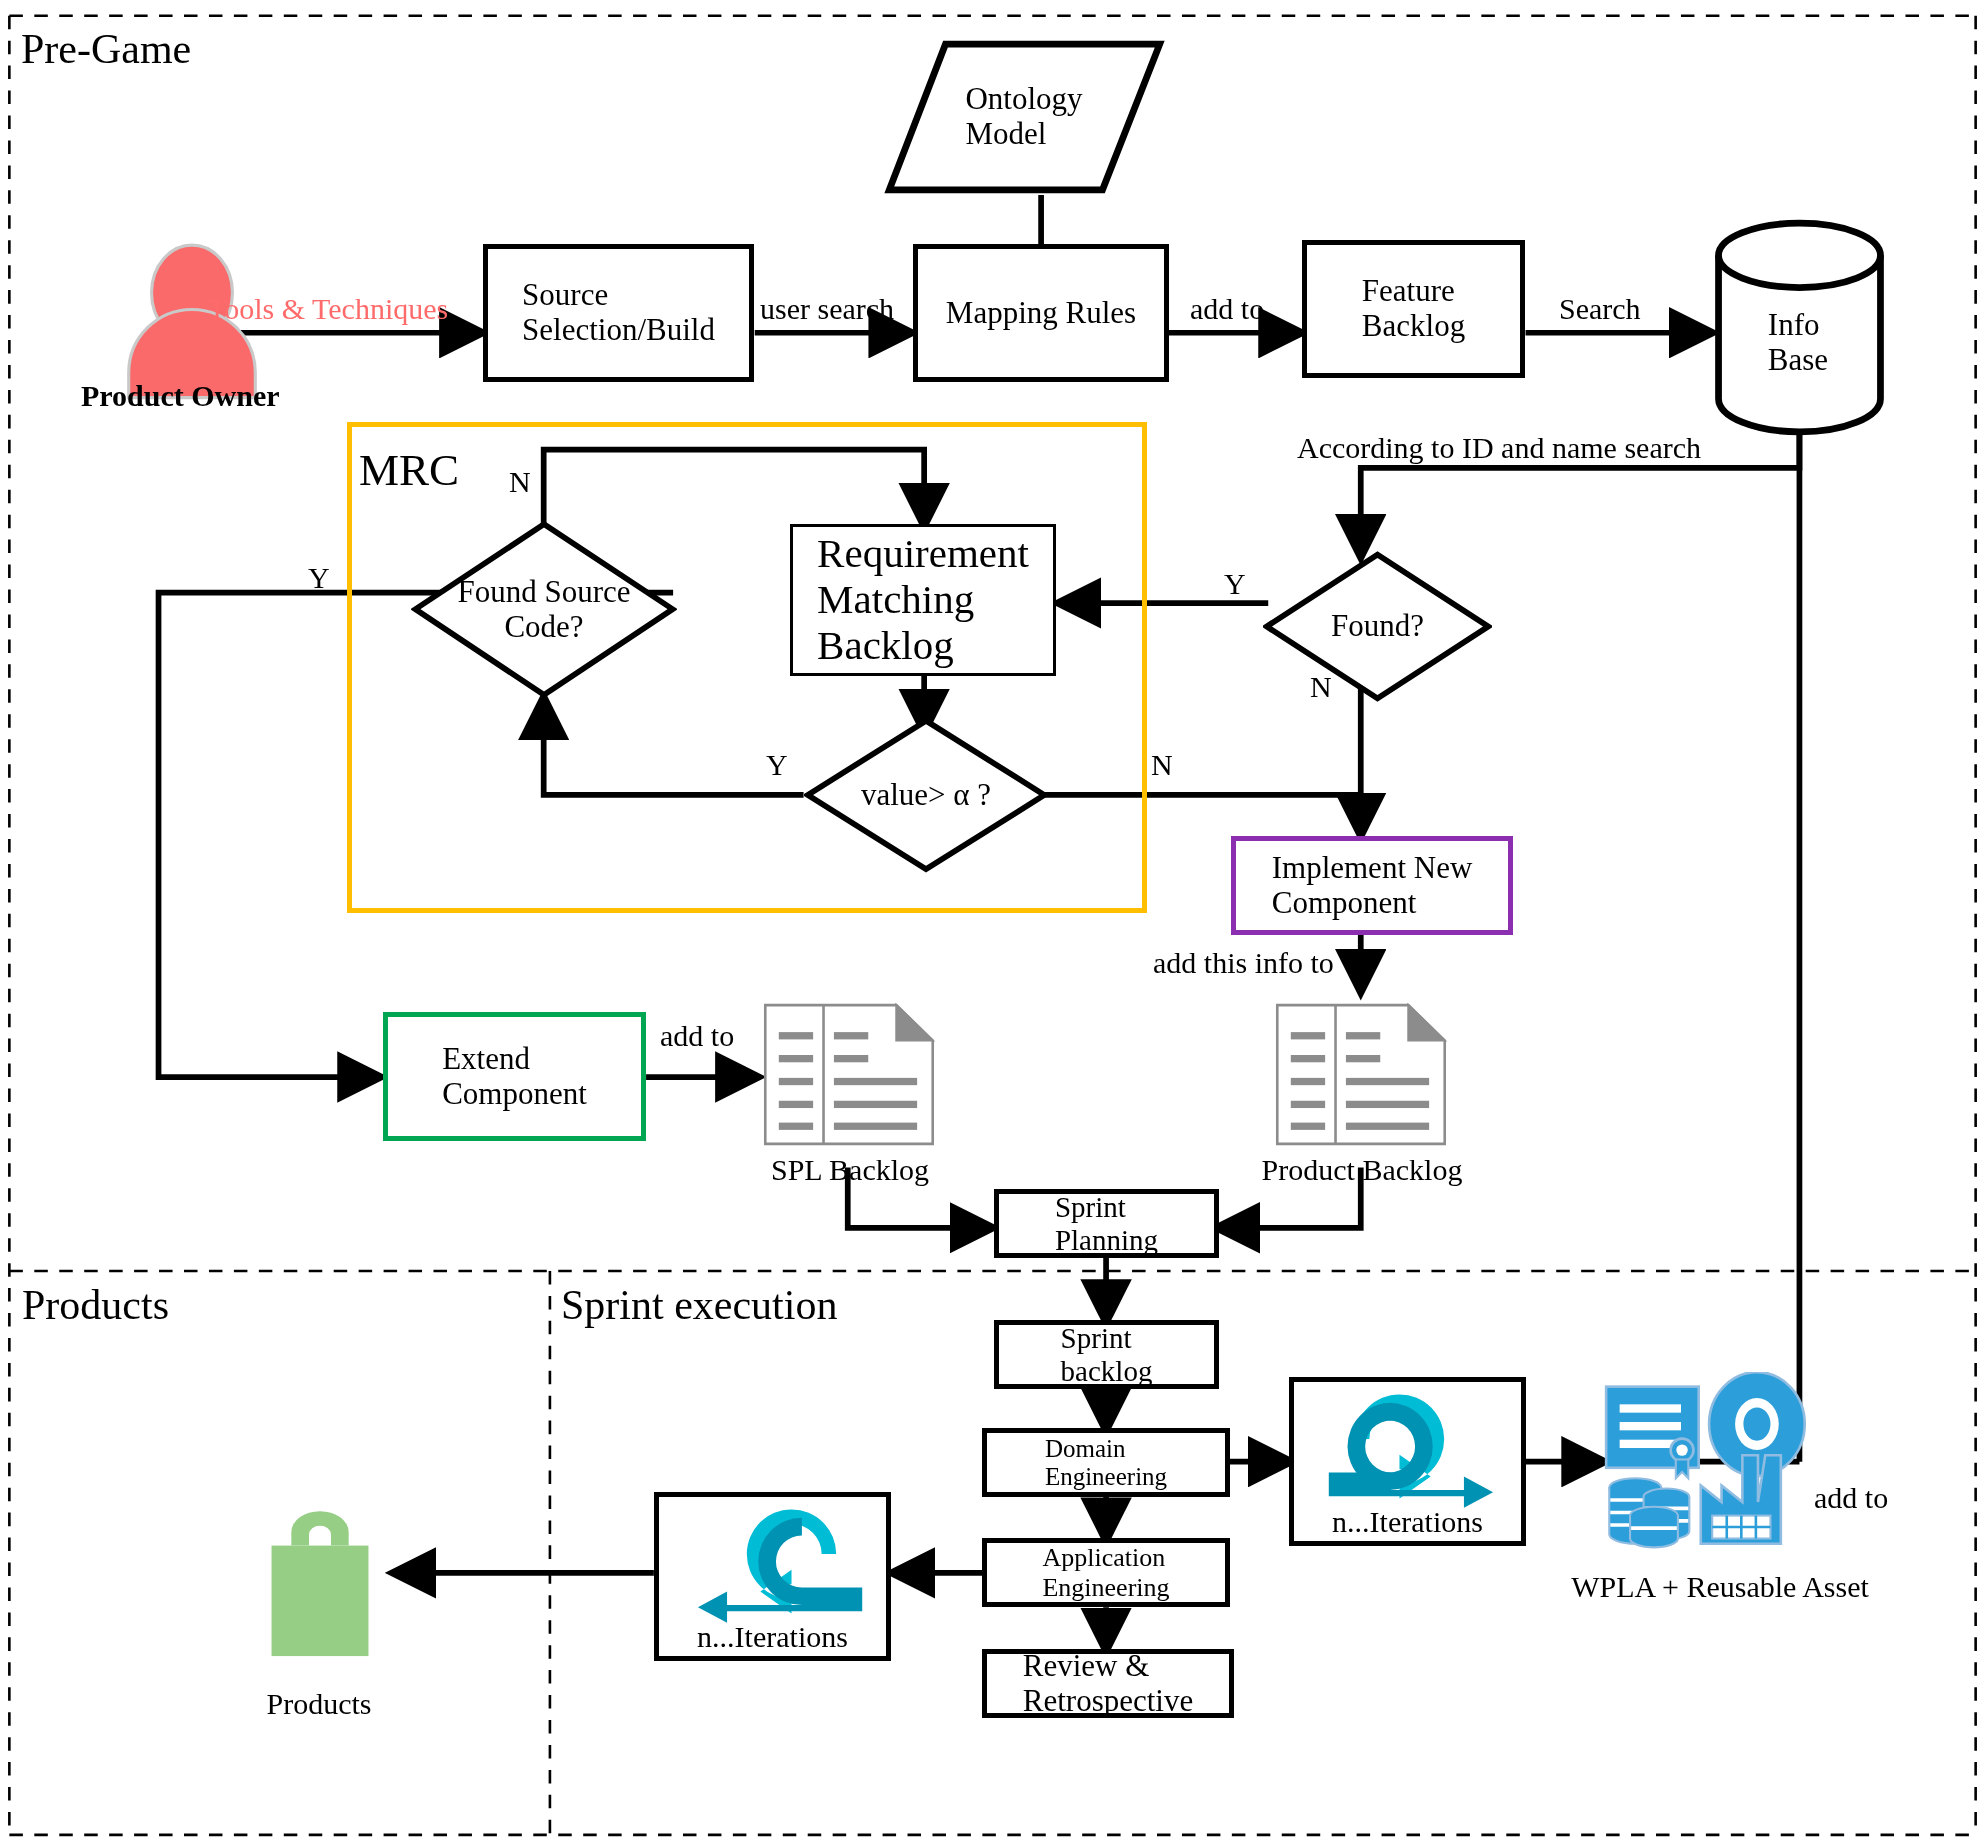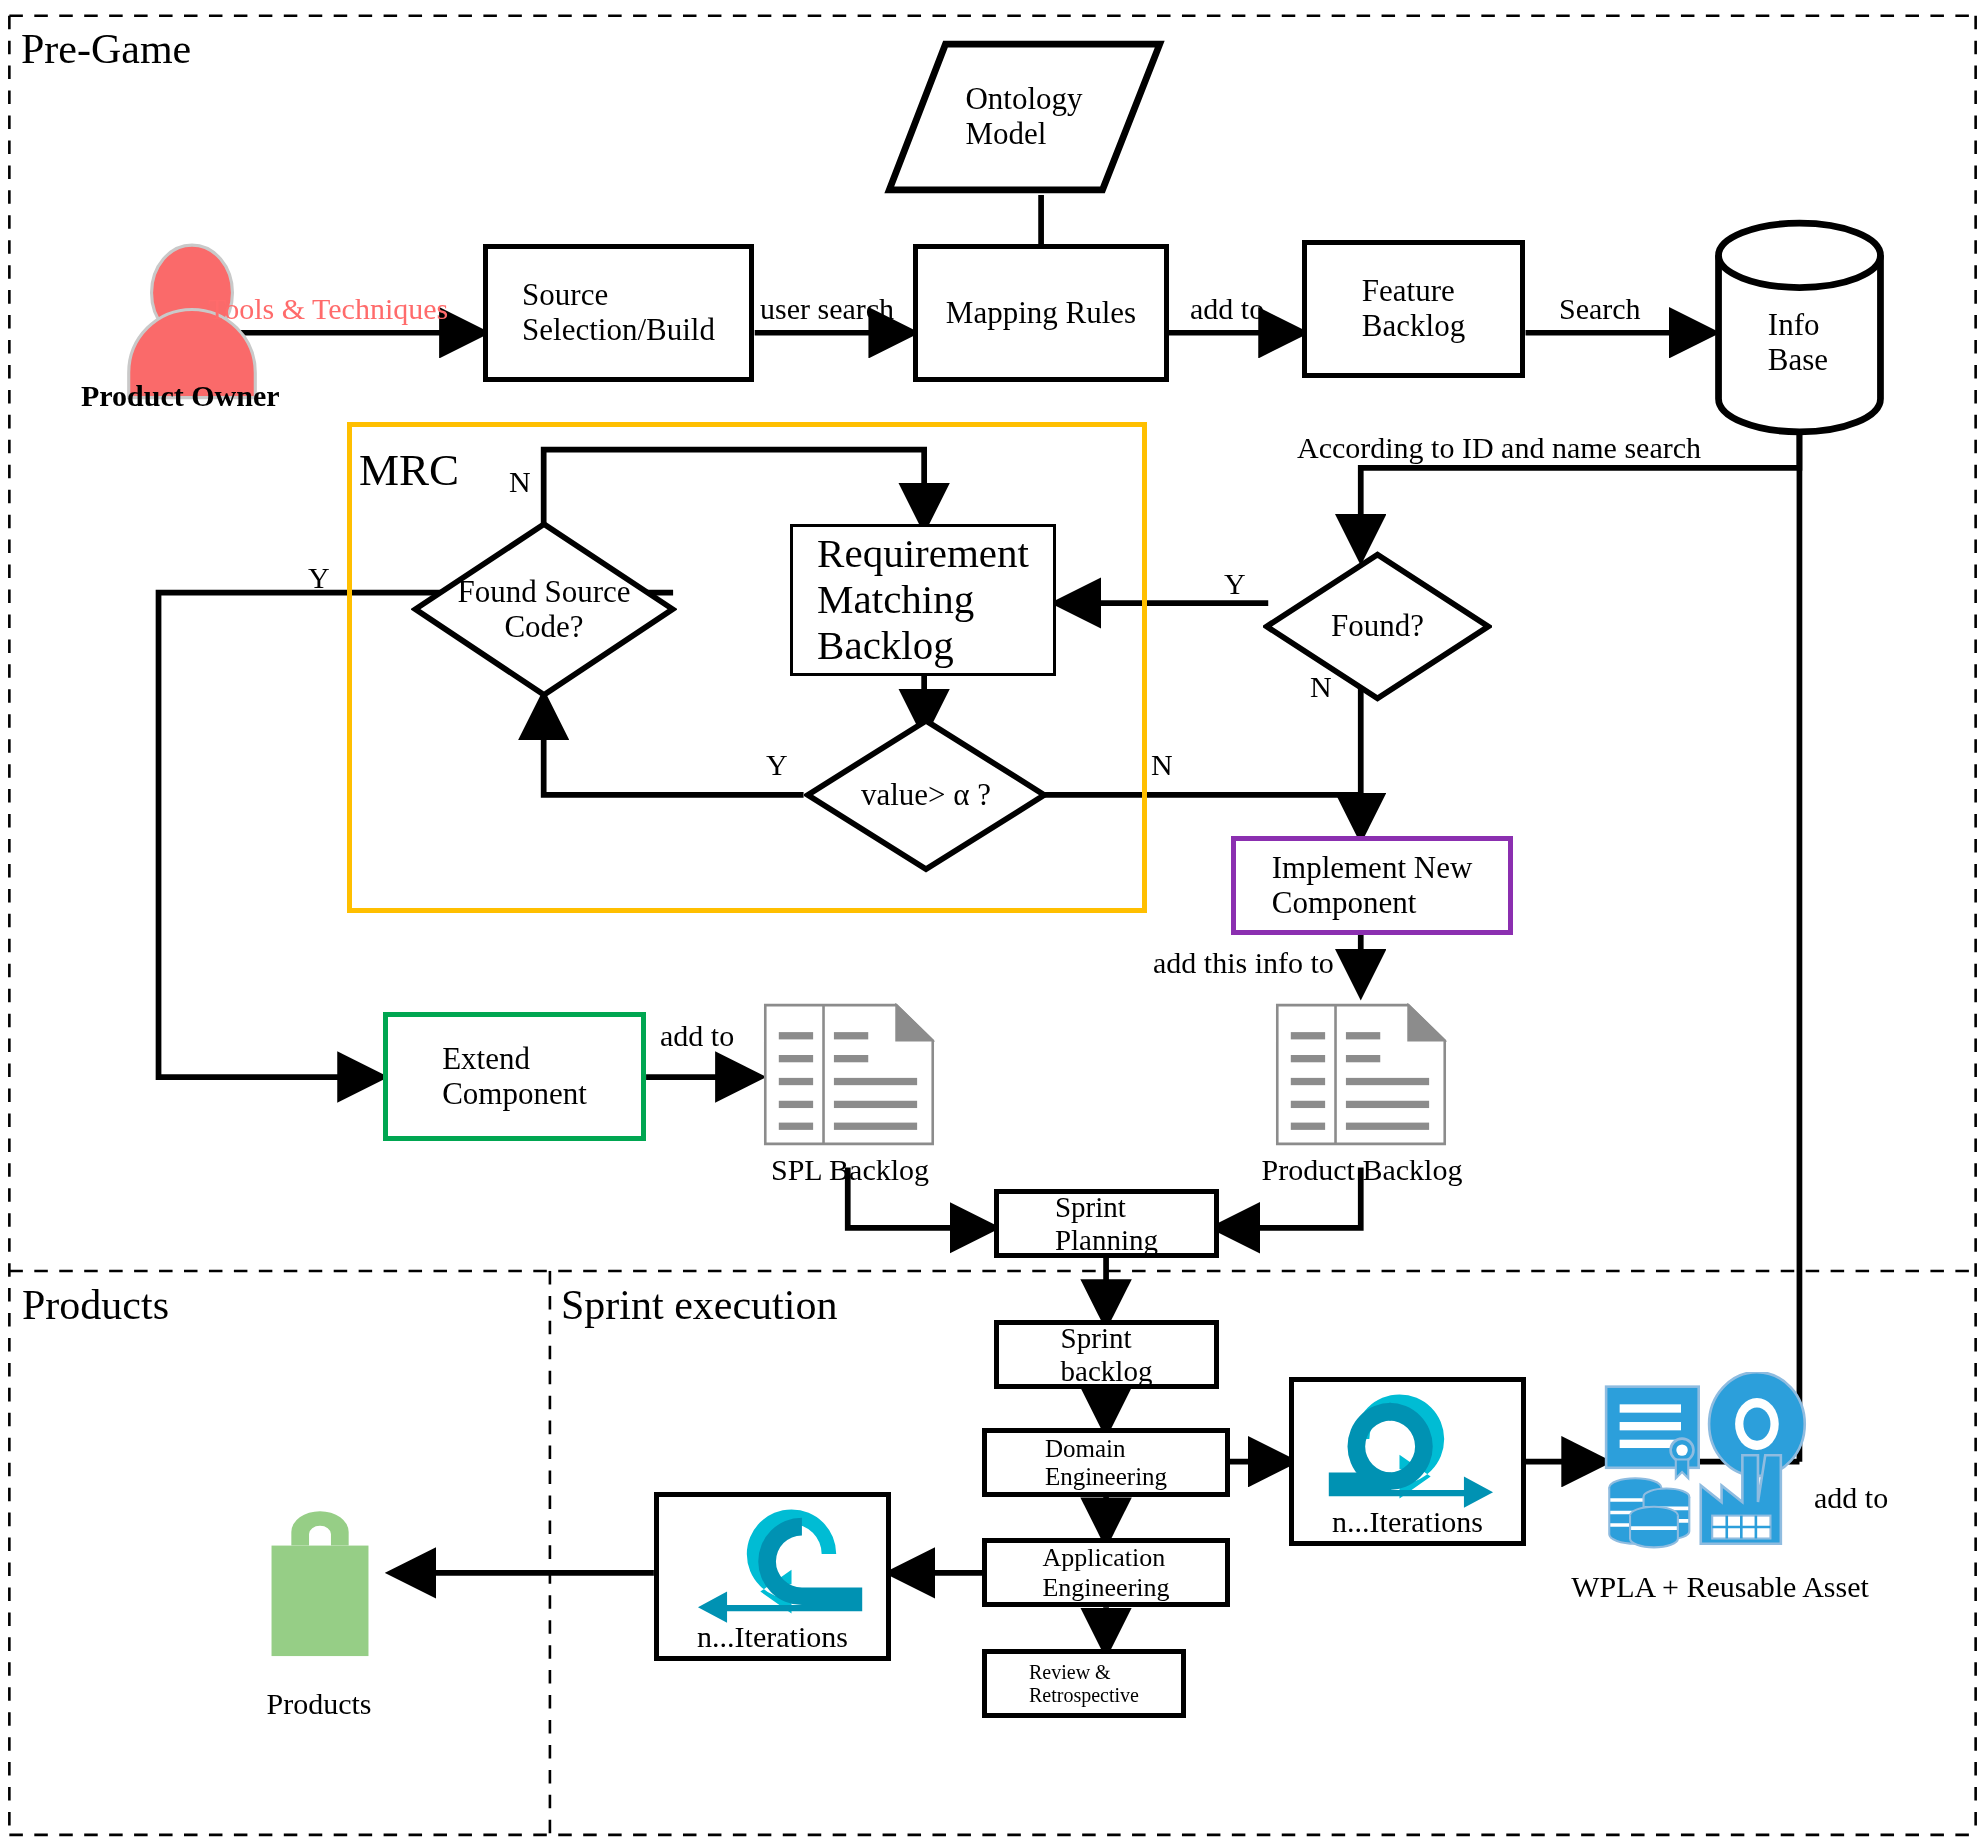--- a/index.html
+++ b/index.html
@@ -220,21 +220,21 @@
   <div class="capt" style="left:1240px;top:1153px;width:244px;">Product  Backlog</div>
 
   <div class="node procbox" style="left:994px;top:1189px;width:225px;height:69px;white-space:pre-line;font-size:29px;">Sprint
 Planning</div>
   <div class="node procbox" style="left:994px;top:1320px;width:225px;height:69px;white-space:pre-line;font-size:29px;">Sprint
 backlog</div>
   <div class="node procbox" style="left:982px;top:1428px;width:248px;height:69px;white-space:pre-line;font-size:25px;">Domain
 Engineering</div>
   <div class="node procbox" style="left:982px;top:1538px;width:248px;height:69px;white-space:pre-line;font-size:26px;">Application
 Engineering</div>
-  <div class="node procbox" style="left:982px;top:1649px;width:204px;height:69px;white-space:pre-line;font-size:20px;">Review &amp;
+  <div class="node procbox" style="left:982px;top:1649px;width:252px;height:69px;white-space:pre-line;font-size:31px;">Review &amp;
 Retrospective</div>
 
   <div class="iterbox" style="left:1289px;top:1377px;width:237px;height:169px;">
     <svg style="position:absolute;left:13.5px;top:7.3px;width:210px;height:120px;" viewBox="0 0 404 230">
       <path d="M118,96 A58,58 0 1 1 176,154 L176,126 L236,168 L176,210 L176,182 A86,86 0 1 0 90,96 Z" fill="#00BCD4"></path>
       <g transform="translate(36,48)">
         <path d="M96,18 A82,82 0 1 0 96,182 L286,182 L286,150 L330,186 L286,222 L286,192 L96,192" fill="none"></path>
       </g>
       <path d="M160,66 A84,84 0 1 0 160,234 L160,200 A50,50 0 1 1 160,100 Z" fill="#0092B3" transform="translate(0,-40)"></path>
       <path d="M156,26 A84,84 0 0 1 156,194 L68,194 L68,160 L68,194 L300,194 L300,168 L356,198 L300,228 L300,206 L40,206 L40,160 L156,160 A50,50 0 0 0 156,60 Z" fill="#0092B3"></path>

